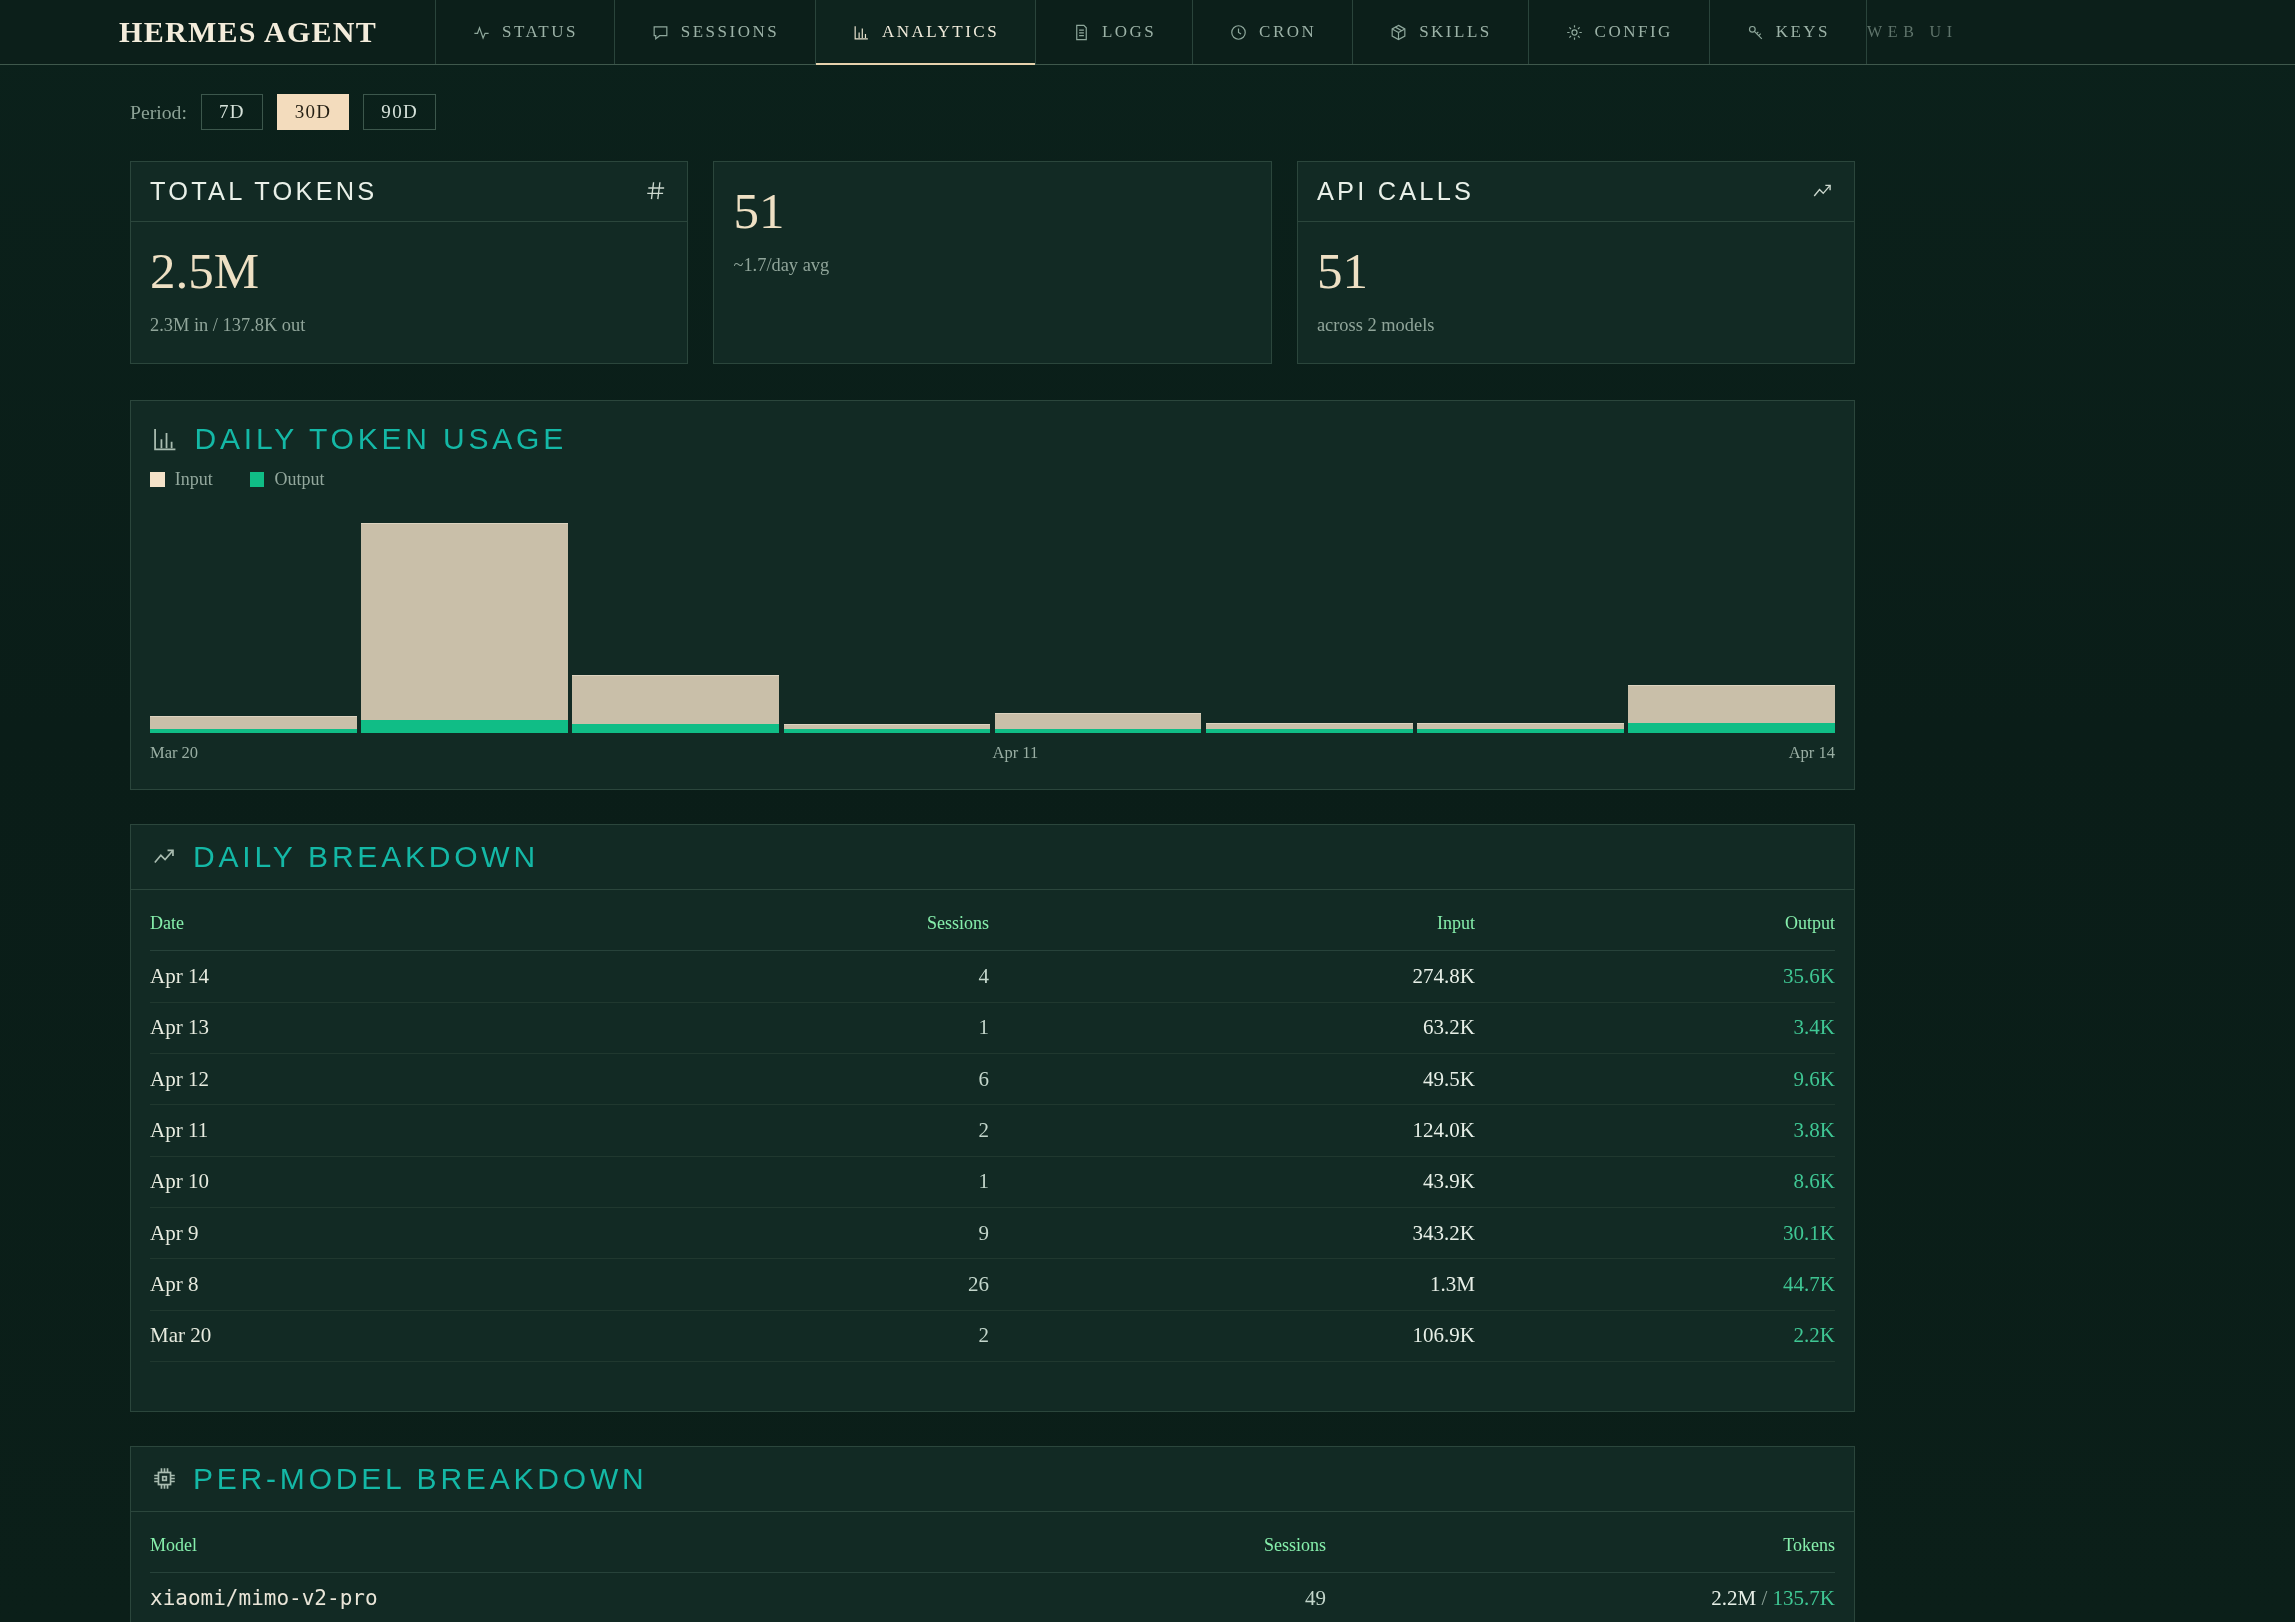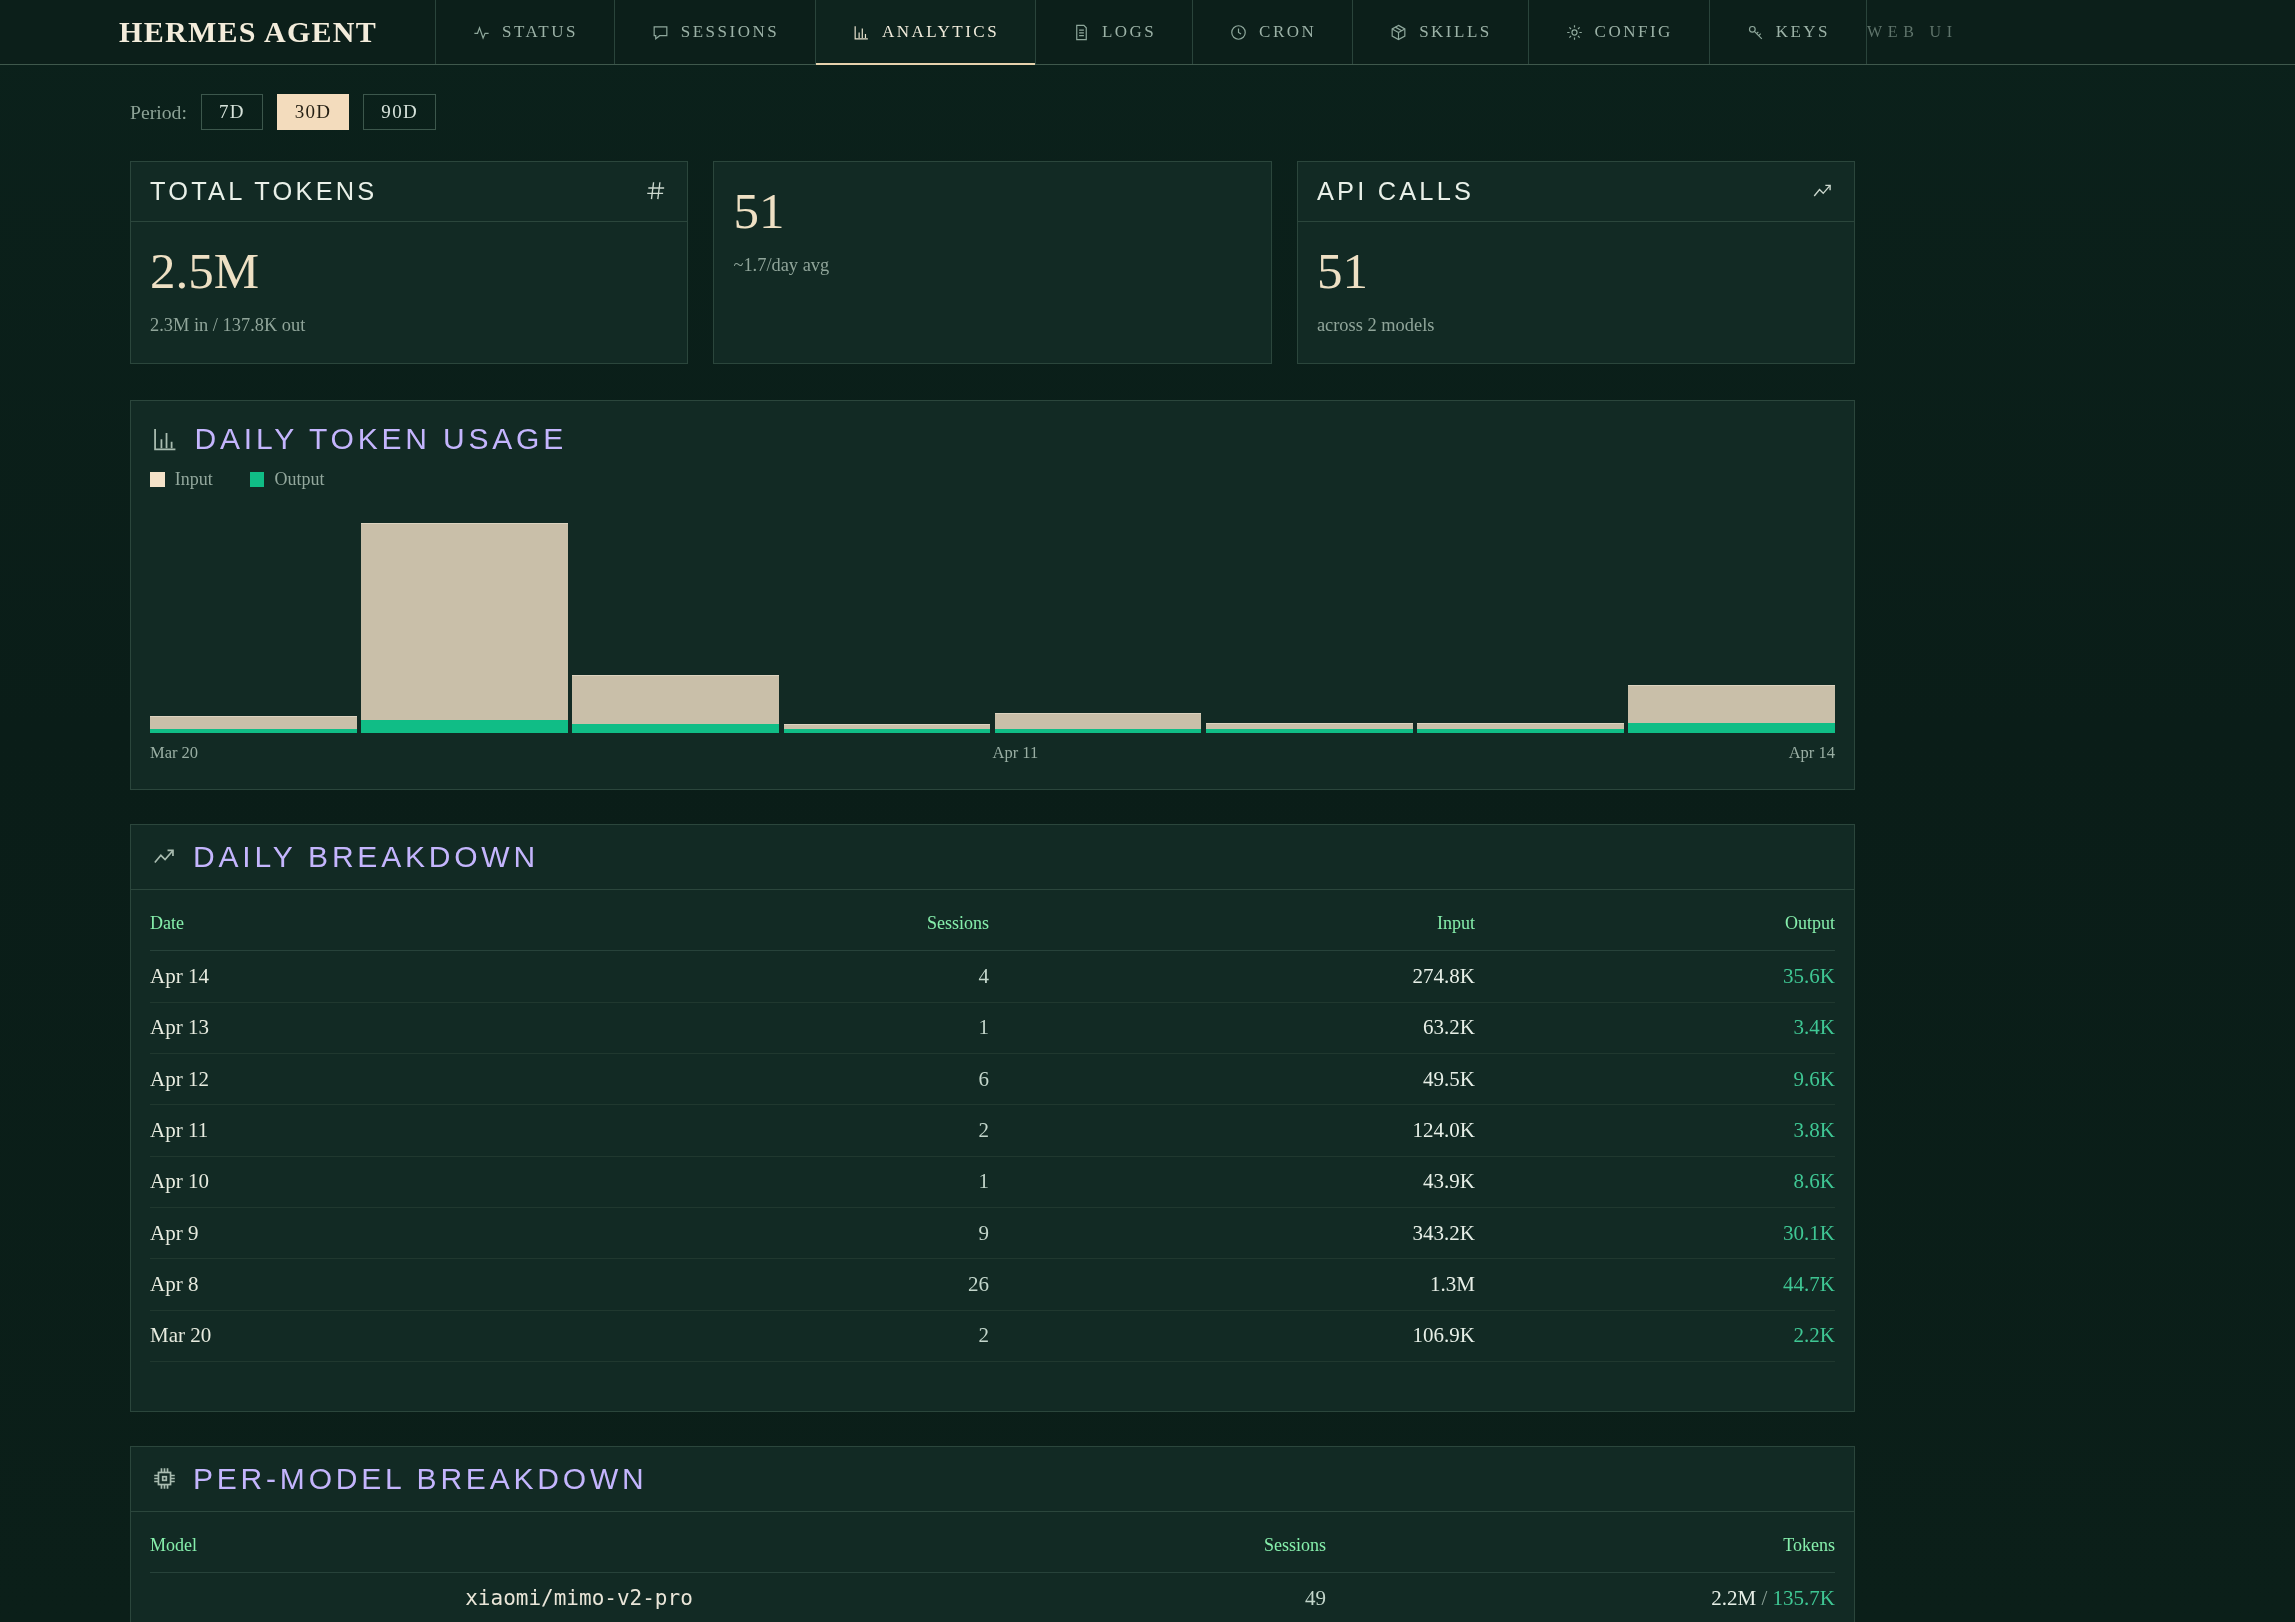--- a/index.html
+++ b/index.html
@@ -73,21 +73,21 @@
   
   .panel { background:#122a24; border:0.6px solid #2b463c; }
   .panel.chart { margin-top:36px; }
   .panel-head {
     display:flex; align-items:center; gap:14px; padding:0 19px;
     height:65px; border-bottom:0.6px solid #2b463c;
   }
   .panel-head.noline { border-bottom:none; height:auto; padding-top:21.6px; }
   .panel-title {
     font-family:"Liberation Sans", sans-serif; font-size:30px; letter-spacing:3.8px;
-    color:#c4b5fd; font-weight:400; white-space:nowrap;
+    color:#14b8a6; font-weight:400; white-space:nowrap;
   }
   .head-icon { color:#a9bcb0; }
 
   
   .legend { display:flex; gap:37px; padding:12.7px 19px 0; }
   .legend-item { display:flex; align-items:center; gap:10.2px; }
   .swatch { width:14.6px; height:14.6px; }
   .legend-label { font-size:18px; color:#93a89d; }
   .plot {
     margin:19px 19px 0; height:224px;
@@ -108,21 +108,21 @@
   .trow { display:grid; align-items:center; }
   .daily .trow { grid-template-columns:1fr 335px 486px 360px; }
   .models .trow { grid-template-columns:1fr 318px 509px; }
   .thead { padding:23px 0 16.5px; font-size:18px; color:#86efac; border-bottom:0.6px solid #27423a; }
   .tr { padding:12.7px 0; min-height:47px; border-bottom:0.6px solid #20382f; font-size:21px; }
   .c-r { text-align:right; }
   .cell-date { color:#e7ebdf; }
   .cell-sess { color:#c3d6cb; }
   .cell-in { color:#e7efe7; }
   .cell-out { color:#3fc794; }
-  .cell-model { font-family:"DejaVu Sans Mono", monospace; font-size:21px; color:#e9e5d8;text-align:center; }
+  .cell-model { font-family:"DejaVu Sans Mono", monospace; font-size:21px; color:#e9e5d8; }
   .tok-sep { color:#8ba095; }
 
   .bottom-space { height:21.6px; }
 </style>
 </head>
 <body>
 
 <nav class="nav">
   <div class="brand">HERMES AGENT</div>
   <div class="tabs">

